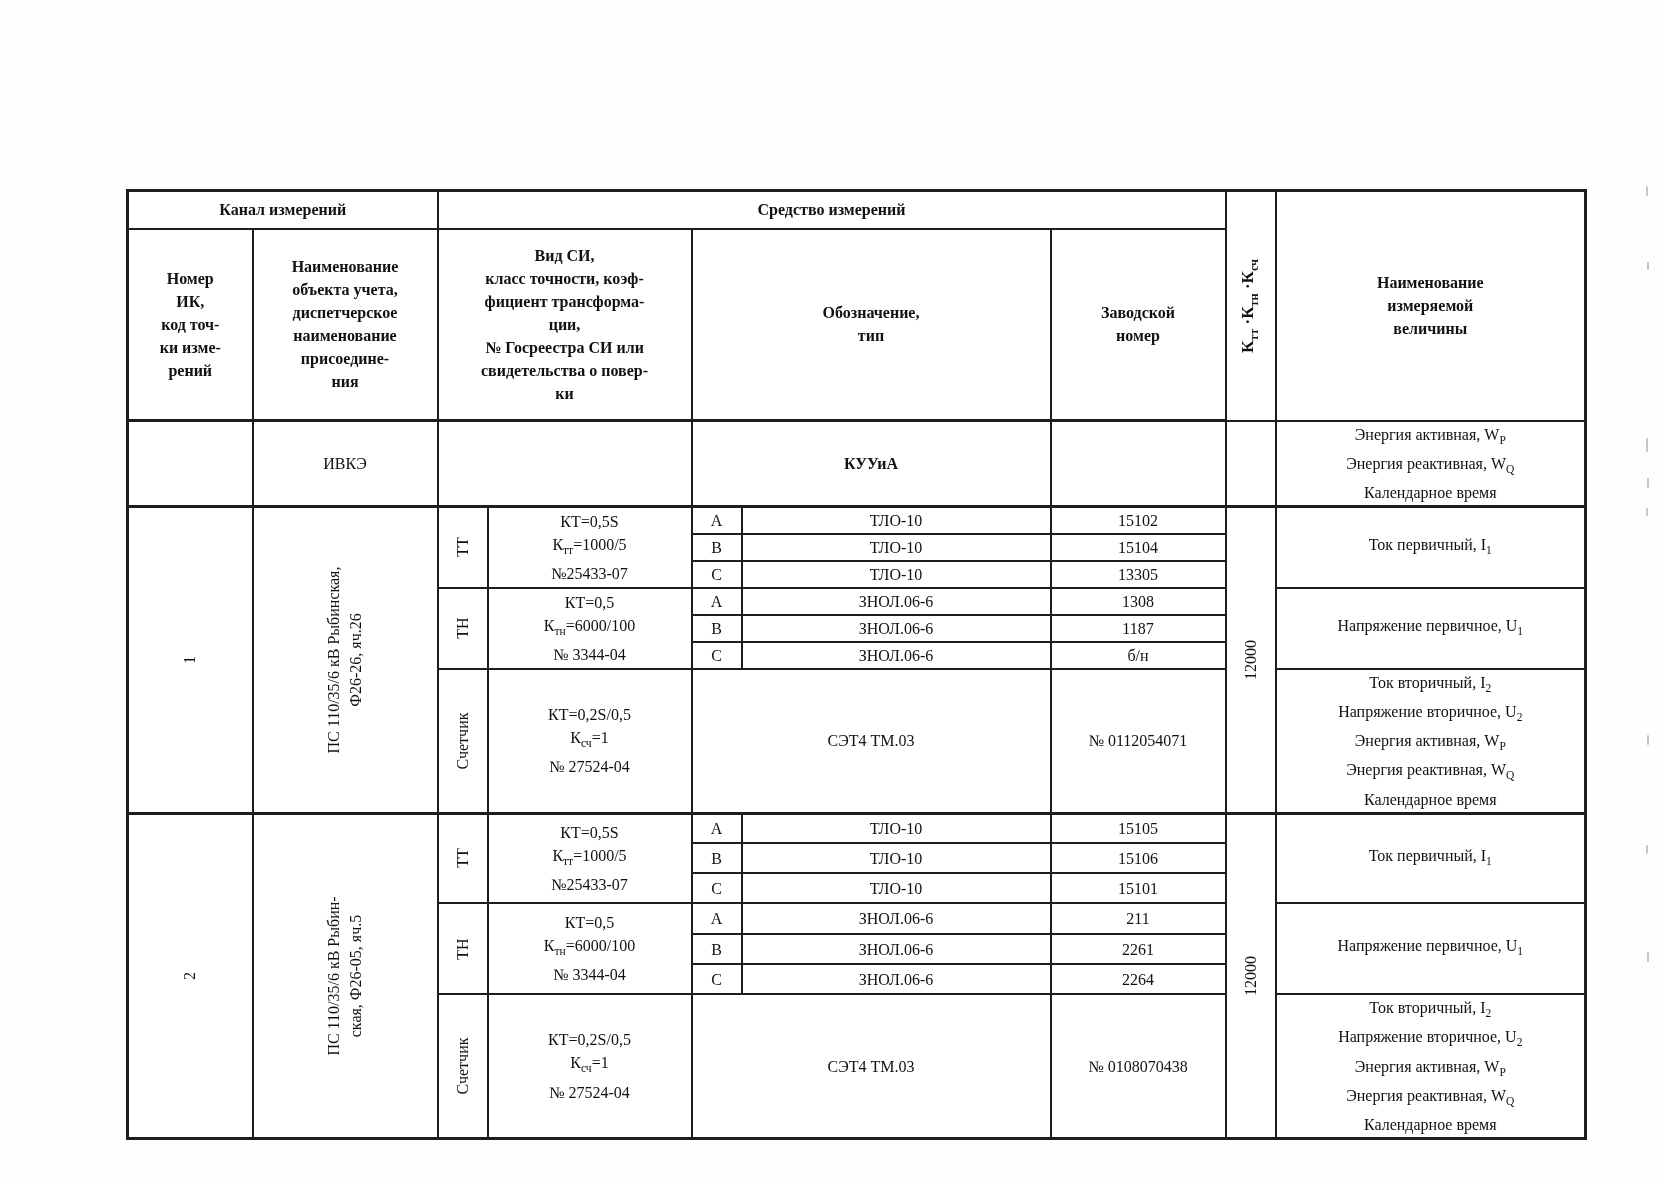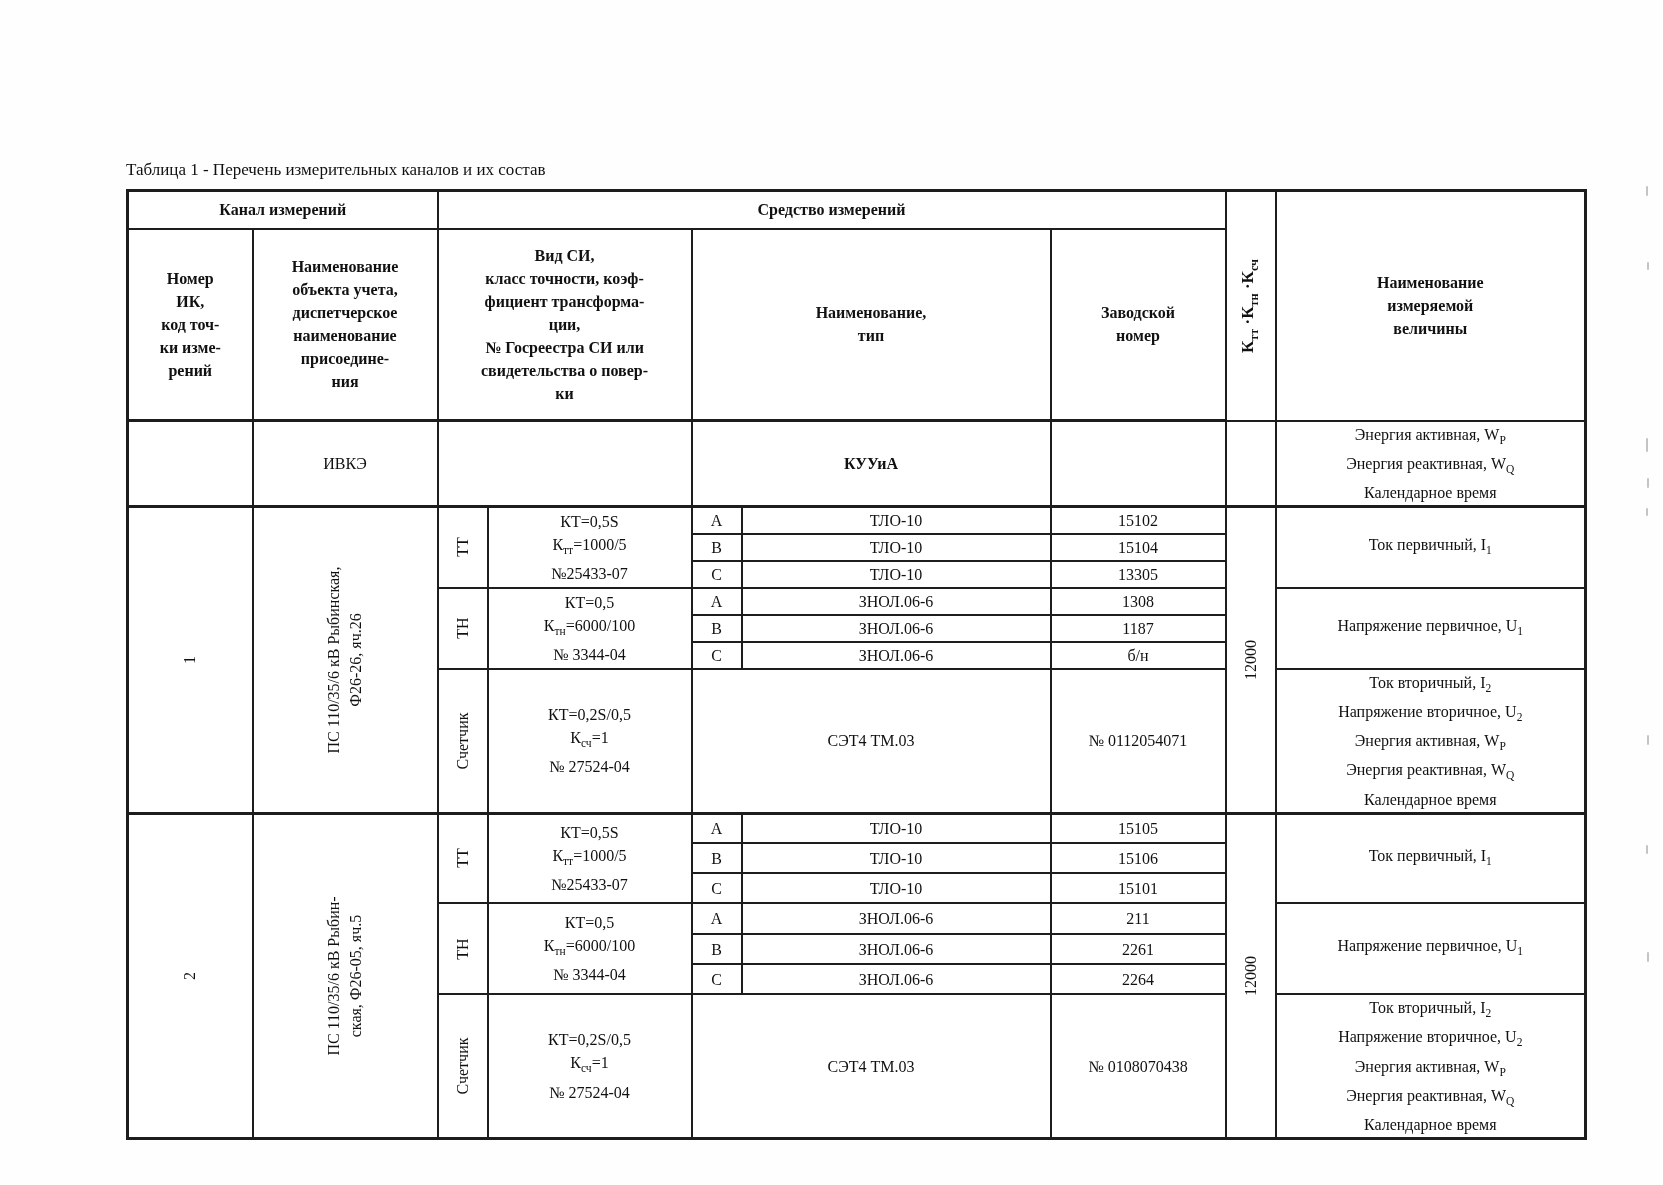--- a/index.html
+++ b/index.html
@@ -39,21 +39,20 @@
   }
   .bold { font-weight:bold; }
   sub { font-size:72%; }
   .art { position:absolute; width:2px; background:#c4c4c4; border-radius:1px; }
 </style>
 </head>
 <body>
 
 <div class="page">
 
-  <div class="caption">Таблица 1 - Перечень измерительных каналов и их состав</div>
 
   <table class="doc">
     <colgroup>
       <col style="width:125px">
         <col style="width:185px">
         <col style="width:50px">
       <col style="width:204px">
         <col style="width:50px">
         <col style="width:309px">
       <col style="width:175px">
@@ -85,21 +84,21 @@
 наименование
 присоедине-
 ния</td>
       <td colspan="2" class="hdr pre">Вид СИ,
 класс точности, коэф-
 фициент трансформа-
 ции,
 № Госреестра СИ или
 свидетельства о повер-
 ки</td>
-      <td colspan="2" class="hdr pre">Наименование,
+      <td colspan="2" class="hdr pre">Обозначение,
 тип</td>
       <td class="hdr pre">Заводской
 номер</td>
     </tr>
 
     <tr style="height:81px">
       <td></td>
       <td>ИВКЭ</td>
       <td colspan="2"></td>
       <td colspan="2" class="bold">КУУиА</td>

